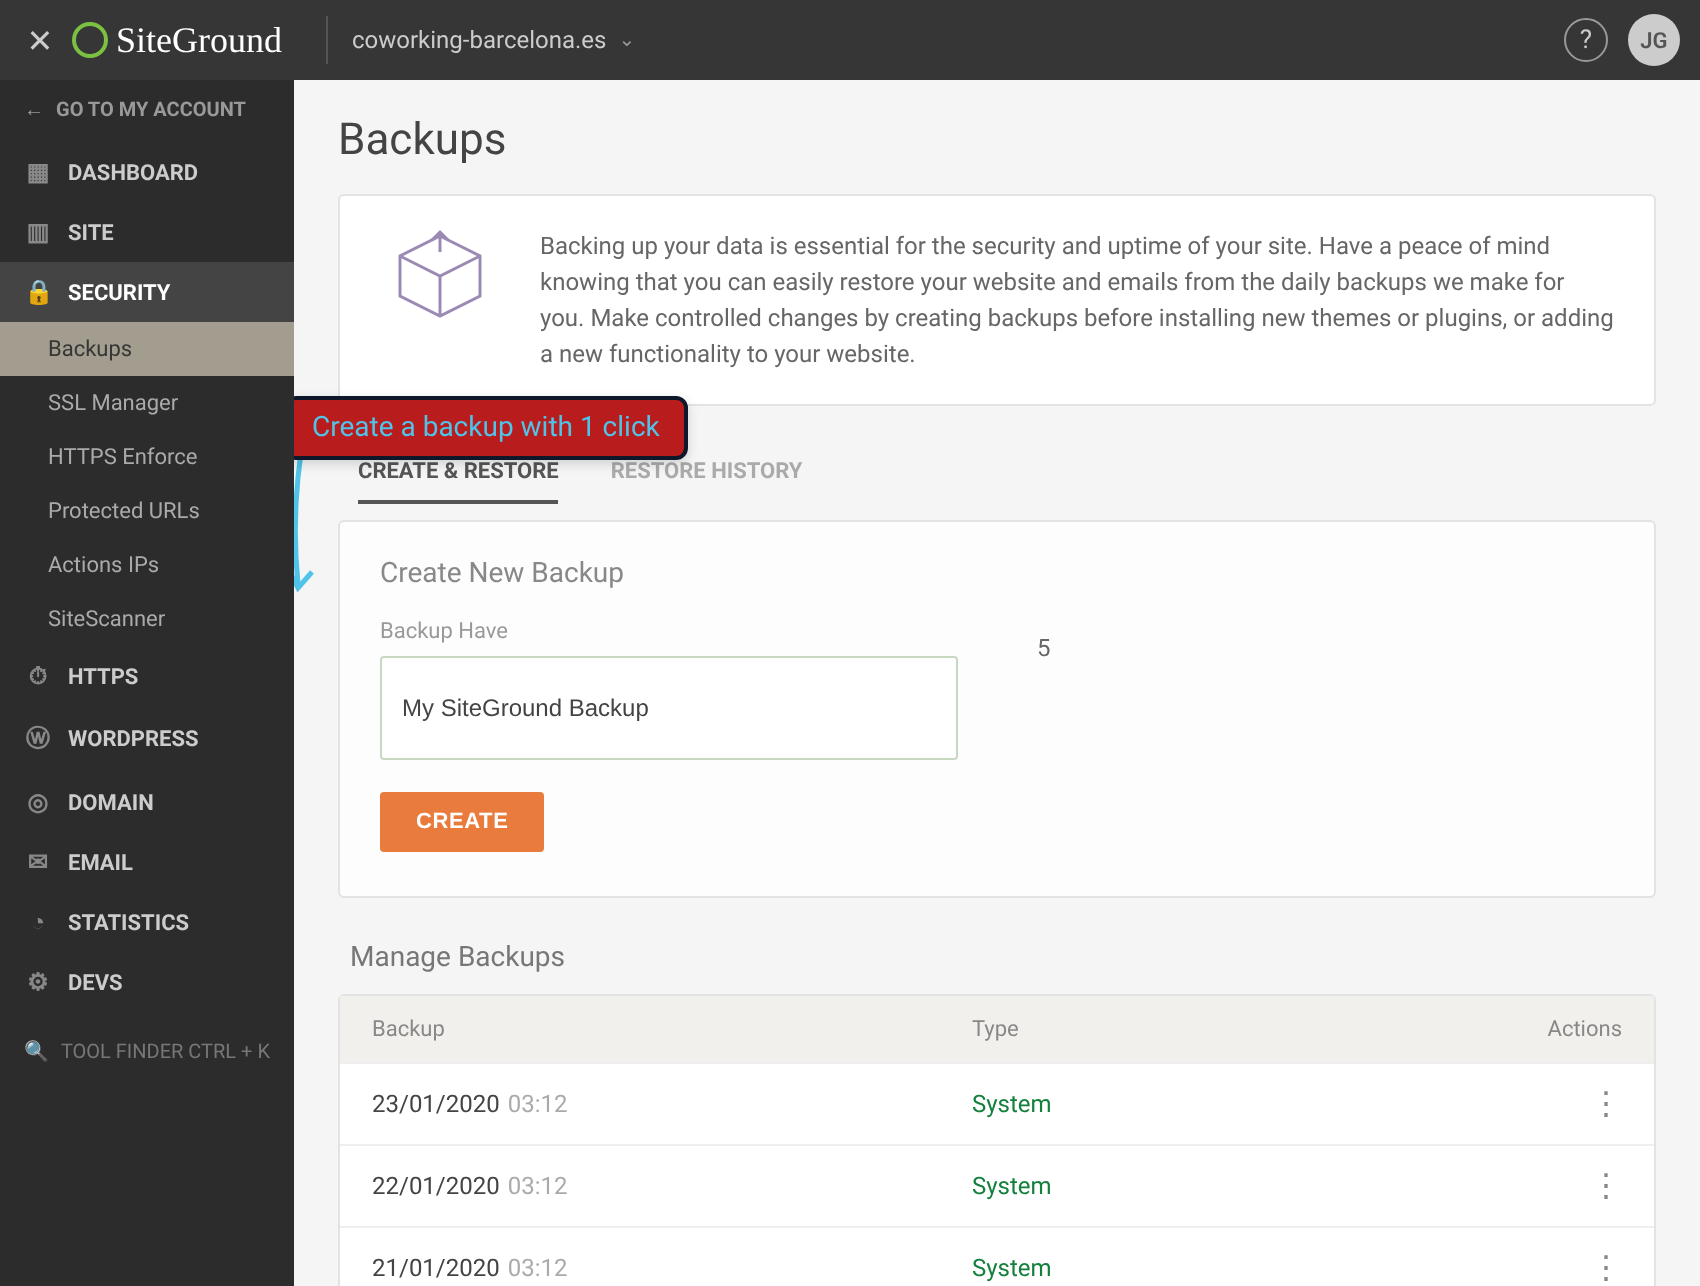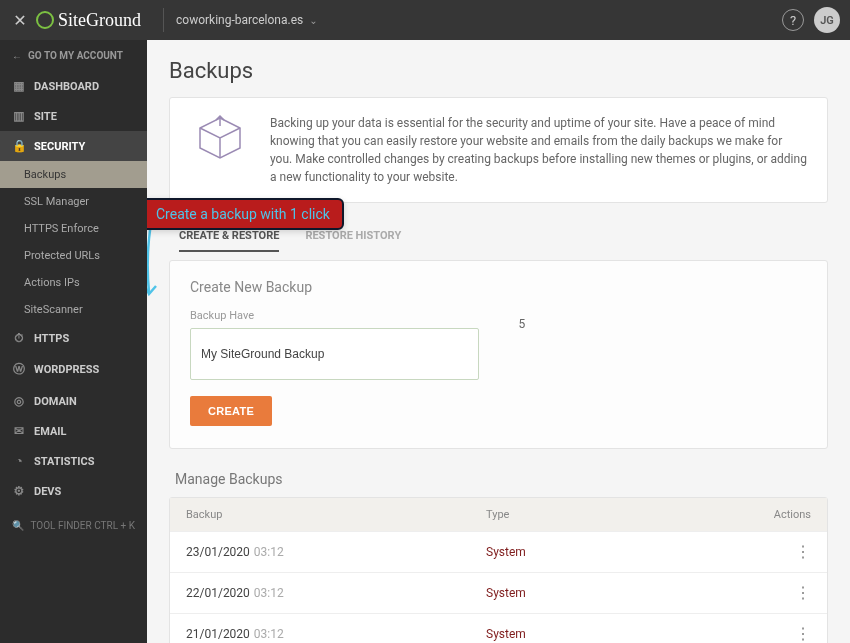--- a/index.html
+++ b/index.html
@@ -200,21 +200,21 @@
 .col-actions { flex: 0 0 60px; text-align: right; }
 .trow {
   display: flex;
   padding: 12px 16px;
   border-top: 1px solid #eee;
   font-size: 12px;
   align-items: center;
 }
 .trow .date { color: #444; }
 .trow .time { color: #aaa; margin-left: 4px; }
-.trow .col-type { color: #7f1d1d; }
+.trow .col-type { color: #15803d; }
 .kebab { color: #888; cursor: pointer; font-size: 16px; line-height: 1; }
 </style>
 </head>
 <body>
 
 <div class="topbar">
   <div class="close-x">✕</div>
   <div class="logo">
     <span class="swirl"></span>
     <span>SiteGround</span>

